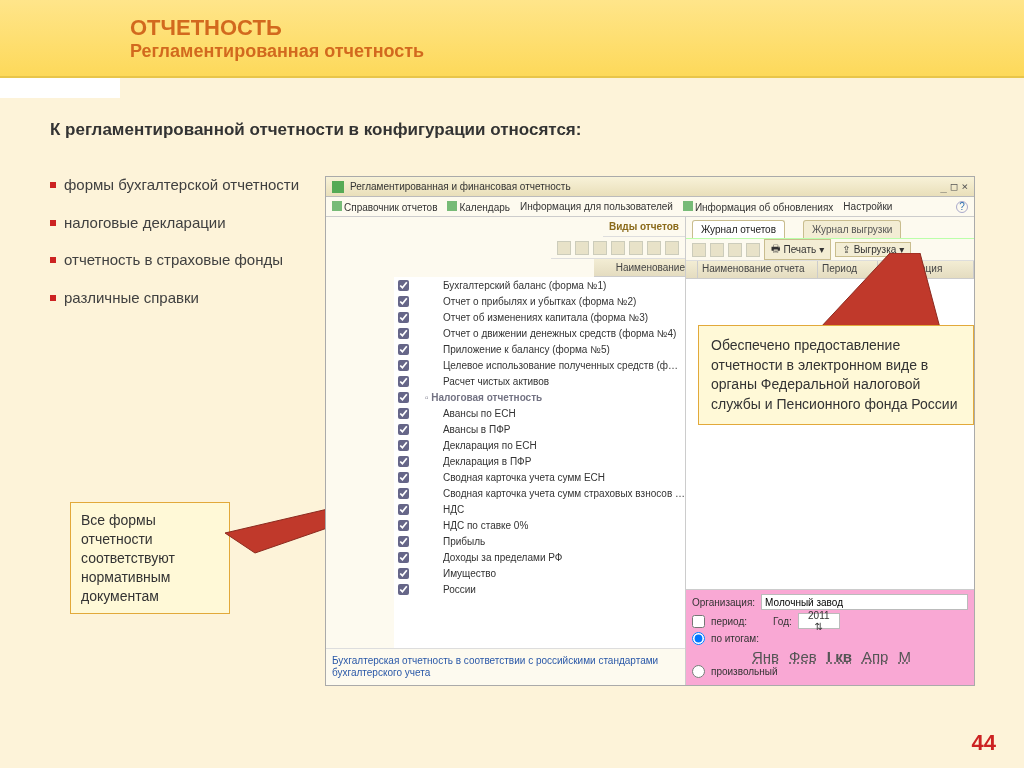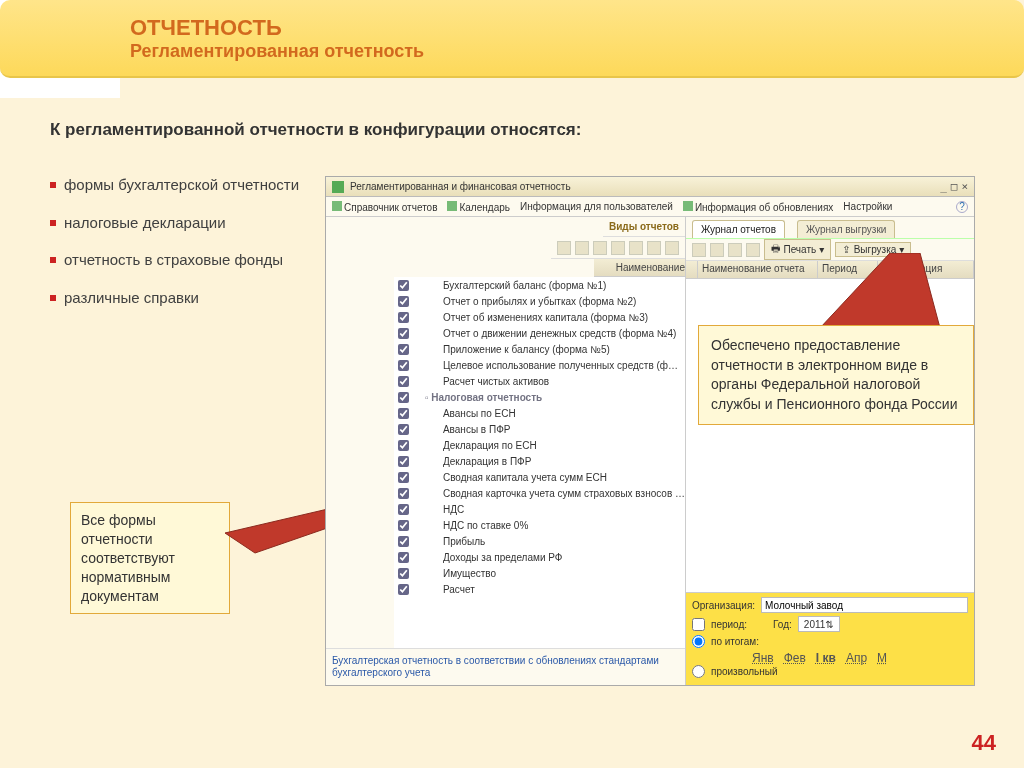--- a/index.html
+++ b/index.html
@@ -1,17 +1,17 @@
 <!DOCTYPE html>
 <html><head>
 <meta charset="utf-8">
 <style>
   * { box-sizing: border-box; margin: 0; padding: 0; }
   body { font-family: Arial, sans-serif; width: 1024px; height: 768px; background: #fdf3d9; position: relative; overflow: hidden; }
-  .header { position: absolute; top: 0; left: 0; right: 0; height: 78px; background: linear-gradient(#ffe58a, #fdd95a); display: flex; align-items: center; padding-left: 130px; border-bottom: 2px solid #e8c54a; border-radius: 10px; }
+  .header { position: absolute; top: 0; left: 0; right: 0; height: 78px; background: linear-gradient(#ffe58a, #fdd95a); display: flex; align-items: center; padding-left: 130px; border-bottom: 2px solid #e8c54a; }
   .logo-box { position: absolute; top: 0; left: 0; width: 120px; height: 98px; background: #fff; display: flex; flex-direction: column; align-items: center; justify-content: center; padding: 8px; }
   .logo-1c { font-family: Georgia, serif; color: #c22; font-size: 34px; font-weight: bold; line-height: 1; }
   .logo-o { display: inline-block; border: 3px solid #c22; border-radius: 50%; width: 18px; height: 18px; vertical-align: top; margin-top: 4px; }
   .logo-txt { color: #c22; font-size: 13px; font-weight: bold; margin-top: 6px; }
   .head-titles h1 { color: #d2691e; font-size: 22px; font-weight: bold; }
   .head-titles h2 { color: #d2691e; font-size: 18px; font-weight: bold; }
   .lead { position: absolute; top: 120px; left: 50px; right: 50px; color: #333; font-size: 17px; font-weight: bold; }
   .bullets { position: absolute; top: 175px; left: 50px; width: 250px; list-style: none; }
   .bullets li { position: relative; padding-left: 14px; color: #404040; font-size: 15px; margin-bottom: 18px; line-height: 1.3; }
   .bullets li:before { content: ""; position: absolute; left: 0; top: 7px; width: 6px; height: 6px; background: #c22; }
@@ -40,33 +40,33 @@
   .row { display: flex; align-items: center; height: 16px; padding-left: 4px; }
   .row input[type=checkbox] { width: 11px; height: 11px; margin-right: 6px; accent-color: #668; }
   .row .txt { font-size: 10px; white-space: nowrap; overflow: hidden; text-overflow: ellipsis; }
   .row.grp { background: #7a8aa8; }
   .row.grp .txt { color: #fff; font-weight: bold; }
   .row.grp2 .txt { color: #737383; font-weight: bold; }
   .row .ind1 { padding-left: 10px; }
   .row .ind2 { padding-left: 28px; }
   .tree-footer { padding: 6px; color: #2a58a8; font-size: 10px; line-height: 1.2; border-top: 1px solid #ddd; }
 
-  .tabs { height: 22px; display: flex; align-items: flex-end; padding-left: 6px; gap: 12px; border-bottom: 1px solid #bfa; }
+  .tabs { height: 22px; display: flex; align-items: flex-end; padding-left: 6px; gap: 18px; border-bottom: 1px solid #bfa; }
   .tab { padding: 3px 8px; font-size: 10px; background: #f3edd4; border: 1px solid #c9bd8e; border-bottom: none; border-radius: 3px 3px 0 0; color: #555; }
   .tab.active { background: #fff; color: #222; }
   .rtoolbar { height: 22px; display: flex; align-items: center; gap: 4px; padding: 0 6px; border-bottom: 1px solid #ddd; }
   .rbtn { padding: 1px 6px; background: #f3edd4; border: 1px solid #c9bd8e; font-size: 10px; display: flex; align-items: center; gap: 3px; }
   .grid-head { height: 18px; background: linear-gradient(#f3edd4,#e4dcc0); display: flex; font-size: 10px; color: #444; border-bottom: 1px solid #ccc; }
   .grid-head div { border-right: 1px solid #ccc; padding: 2px 4px; }
   .grid-body { flex: 1; background: #fff; }
-  .bottom-panel { border-top: 1px solid #ccc; padding: 4px 6px; font-size: 10px; background: #fde047; }
+  .bottom-panel { border-top: 1px solid #ccc; padding: 4px 6px; font-size: 10px; background: #f9a8d4; }
   .bp-row { display: flex; align-items: center; gap: 6px; margin-bottom: 3px; }
   .bp-row input[type=text] { flex: 1; height: 16px; font-size: 10px; padding: 0 3px; border: 1px solid #bbb; background: #fff; }
-  .yrbtn { width: 42px; height: 16px; border: 1px solid #bbb; display: inline-flex; align-items: center; justify-content: center; background: #fff; }
-  .quarters { display: flex; gap: 10px; font-size: 12px; color: #555; padding-left: 60px; }
+  .yrbtn { width: 42px; height: 16px; border: 1px solid #bbb; display: inline-flex; align-items: center; justify-content: center; background: #fff; flex-direction: column; }
+  .quarters { display: flex; gap: 10px; font-size: 15px; color: #555; padding-left: 60px; }
   .quarters span { text-decoration: underline dotted; }
 </style>
 </head>
 <body>
 
 <div class="logo-box">
   <div><span class="logo-1c">1C</span><span class="logo-o"></span></div>
   <div class="logo-txt">ФИРМА «1С»</div>
 </div>
 
@@ -173,21 +173,21 @@
           <div class="row">
             <input type="checkbox" checked="" style="">
             <span class="txt ind2">Декларация по ЕСН</span>
           </div>
           <div class="row">
             <input type="checkbox" checked="" style="">
             <span class="txt ind2">Декларация в ПФР</span>
           </div>
           <div class="row">
             <input type="checkbox" checked="" style="">
-            <span class="txt ind2">Сводная капитала учета сумм ЕСН</span>
+            <span class="txt ind2">Сводная карточка учета сумм ЕСН</span>
           </div>
           <div class="row">
             <input type="checkbox" checked="" style="">
             <span class="txt ind2">Сводная карточка учета сумм страховых взносов …</span>
           </div>
           <div class="row">
             <input type="checkbox" checked="" style="">
             <span class="txt ind2">НДС</span>
           </div>
           <div class="row">
@@ -201,24 +201,24 @@
           <div class="row">
             <input type="checkbox" checked="" style="">
             <span class="txt ind2">Доходы за пределами РФ</span>
           </div>
           <div class="row">
             <input type="checkbox" checked="" style="">
             <span class="txt ind2">Имущество</span>
           </div>
           <div class="row">
             <input type="checkbox" checked="" style="">
-            <span class="txt ind2">Расчет</span>
-          </div>
-        </div>
-      <div class="tree-footer">Бухгалтерская отчетность в соответствии с обновлениях стандартами бухгалтерского учета</div>
+            <span class="txt ind2">России</span>
+          </div>
+        </div>
+      <div class="tree-footer">Бухгалтерская отчетность в соответствии с российскими стандартами бухгалтерского учета</div>
     </div>
     <div class="right-pane">
       <div class="tabs">
         <div class="tab active">Журнал отчетов</div>
         <div class="tab">Журнал выгрузки</div>
       </div>
       <div class="rtoolbar">
         <div class="ticon"></div>
         <div class="ticon"></div>
         <div class="ticon"></div>

